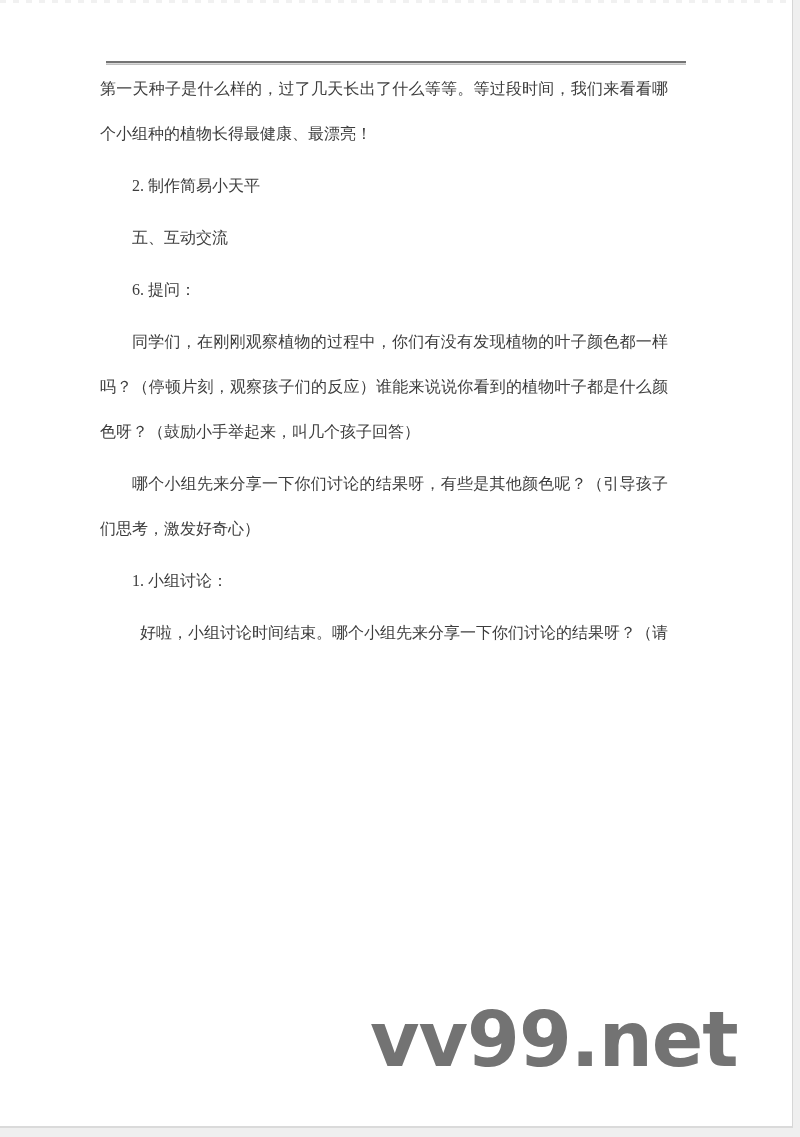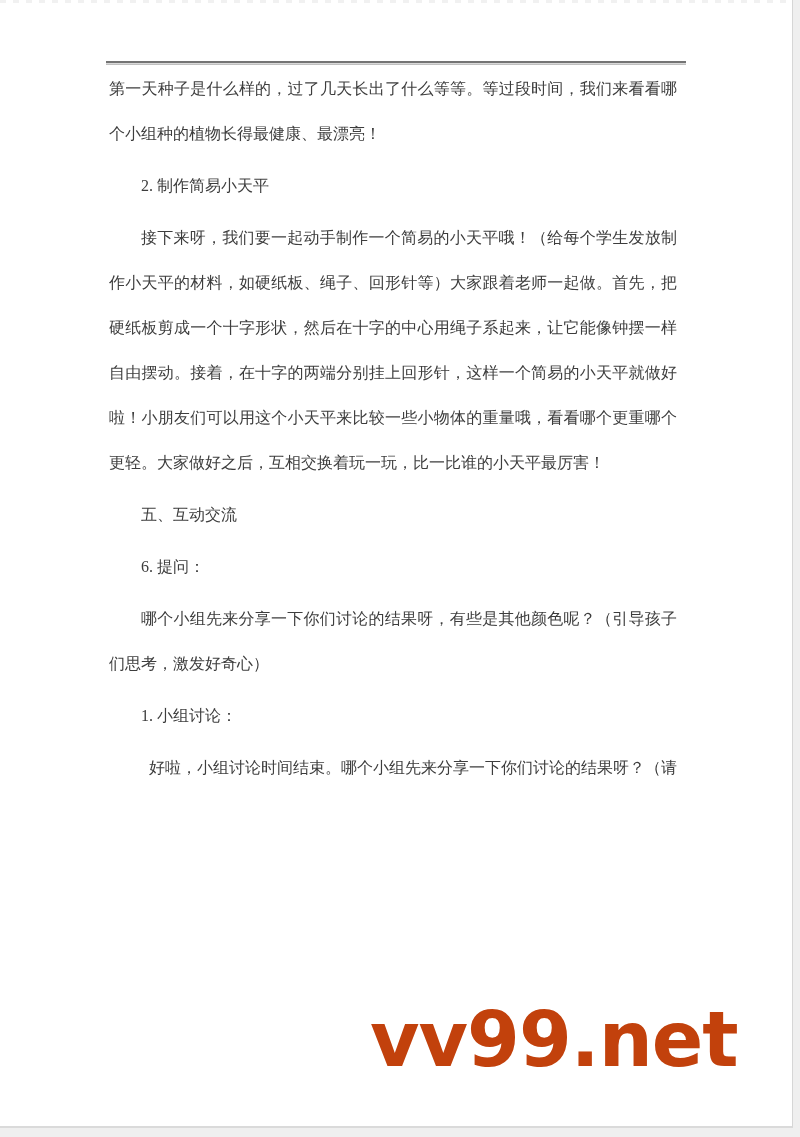--- a/index.html
+++ b/index.html
@@ -38,21 +38,21 @@
   .header-rule {
     position: absolute;
     left: 106px;
     top: 61px;
     width: 580px;
     height: 4px;
     background: linear-gradient(to bottom, #747474 0, #747474 2px, #e6e6e6 2px, #b3b3b3 4px);
   }
   .content {
     position: absolute;
-    left: 109px;
+    left: 100px;
     top: 66px;
     width: 568px;
     font-size: 16px;
     line-height: 45px;
     color: #3d3d3d;
     z-index: 2;
   }
   .content p {
     margin: 0 0 7px 0;
     padding: 0;
@@ -68,40 +68,40 @@
   }
   .watermark {
     position: absolute;
     left: 370px;
     top: 1002px;
     font-family: "DejaVu Sans", "Liberation Sans", sans-serif;
     font-weight: bold;
     font-size: 76px;
     line-height: 1;
     letter-spacing: -1px;
-    color: #c2410c;
+    color: #737373;
     z-index: 1;
     user-select: none;
   }
 </style>
 </head>
 <body>
 
 <div class="page">
 
   <div class="top-artifact"></div>
 
   <div class="header-rule"></div>
 
   <div class="watermark">vv99.net</div>
 
   <div class="content">
     <p class="continuation">第一天种子是什么样的，过了几天长出了什么等等。等过段时间，我们来看看哪个小组种的植物长得最健康、最漂亮！</p>
     <p>2. 制作简易小天平</p>
-    <p>接下来呀，我们要一起动手制作一个简易的小天平哦！（给每个学生发放制作小天平的材料，如硬纸板、绳子、回形针等）大家跟着老师一起做。首先，把硬纸板剪成一个十字形状，然后在十字的中心用绳子系起来，让它能像钟摆一样自由摆动。接着，在十字的两端分别挂上回形针，这样一个简易的小天平就做好啦！小朋友们可以用这个小天平来比较一些小物体的重量哦，看看哪个更重哪个更轻。大家做好之后，互相交换着玩一玩，比一比谁的小天平最厉害！</p>
     <p>五、互动交流</p>
     <p>6. 提问：</p>
+    <p>同学们，在刚刚观察植物的过程中，你们有没有发现植物的叶子颜色都一样吗？（停顿片刻，观察孩子们的反应）谁能来说说你看到的植物叶子都是什么颜色呀？（鼓励小手举起来，叫几个孩子回答）</p>
     <p>哪个小组先来分享一下你们讨论的结果呀，有些是其他颜色呢？（引导孩子们思考，激发好奇心）</p>
     <p>1. 小组讨论：</p>
     <p class="oneline">好啦，小组讨论时间结束。哪个小组先来分享一下你们讨论的结果呀？（请</p>
   </div>
 
 </div>
 
 </body></html>

